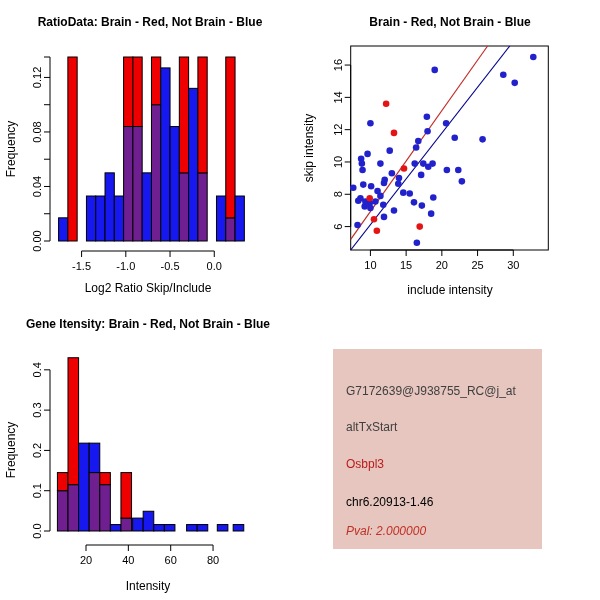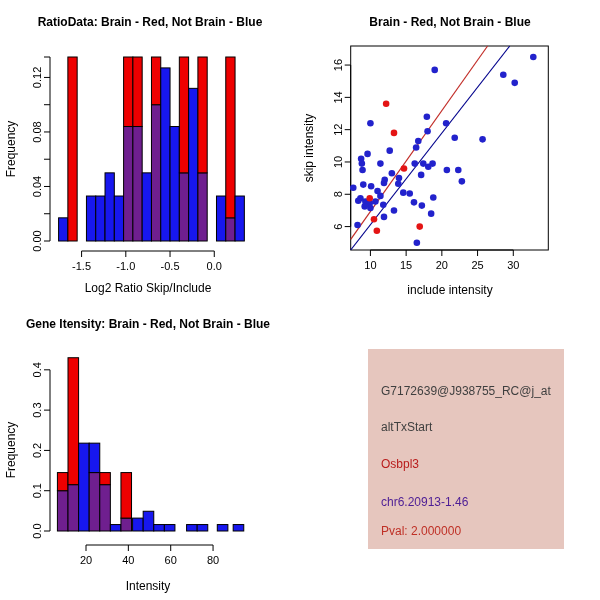--- a/index.html
+++ b/index.html
@@ -3,21 +3,21 @@
 <meta charset="utf-8">
 <style>
   html,body{margin:0;padding:0;background:#ffffff;}
   body{width:600px;height:600px;font-family:"Liberation Sans",sans-serif;}
   #canvas{position:relative;width:600px;height:600px;background:#ffffff;overflow:hidden;}
   svg{position:absolute;}
   svg text{font-family:"Liberation Sans",sans-serif;fill:#000;}
   #svg1{left:0;top:0;}
   #svg2{left:300px;top:0;}
   #svg3{left:0;top:300px;}
-  #infoBox{position:absolute;left:368px;top:349px;width:196px;height:200px;}
+  #infoBox{position:absolute;left:333px;top:349px;width:196px;height:200px;padding-left:13px;}
   .info-line{position:absolute;left:13px;height:16px;font-size:12px;white-space:nowrap;}
   .il0{top:35px;} .il1{top:71px;} .il2{top:108px;} .il3{top:146px;} .il4{top:175px;}
 </style>
 </head>
 <body>
 
 <div id="canvas">
   <svg id="svg1" width="300" height="300">
       <text x="150" y="26" text-anchor="middle" font-size="12" font-weight="bold">RatioData: Brain - Red, Not Brain - Blue</text>
       <text x="148" y="292" text-anchor="middle" font-size="12">Log2 Ratio Skip/Include</text>
@@ -225,16 +225,16 @@
         <rect x="197.1764705882353" y="224.55272727272728" width="10.588235294117624" height="6.447272727272718" fill="#1717ef" stroke="#000" stroke-width="1"></rect>
         <rect x="217.2941176470588" y="224.55272727272728" width="10.588235294117652" height="6.447272727272718" fill="#1717ef" stroke="#000" stroke-width="1"></rect>
         <rect x="233.1764705882353" y="224.55272727272728" width="10.588235294117624" height="6.447272727272718" fill="#1717ef" stroke="#000" stroke-width="1"></rect>
       </g>
     </svg>
 
   <div id="infoBox" style="background: rgb(230, 198, 190);">
     <div class="info-line il0" style="color: rgb(63, 63, 63);">G7172639@J938755_RC@j_at</div>
     <div class="info-line il1" style="color: #404040;">altTxStart</div>
     <div class="info-line il2" style="color: #b91c1c;">Osbpl3</div>
-    <div class="info-line il3" style="color: #4c1d95;">chr6.20913-1.46</div>
-    <div class="info-line il4" style="color: rgb(191, 48, 38);">Pval: 2.000000</div>
+    <div class="info-line il3" style="color: #000000;">chr6.20913-1.46</div>
+    <div class="info-line il4" style="color: rgb(191, 48, 38); font-style: italic;">Pval: 2.000000</div>
   </div>
 </div>
 
 </body></html>

